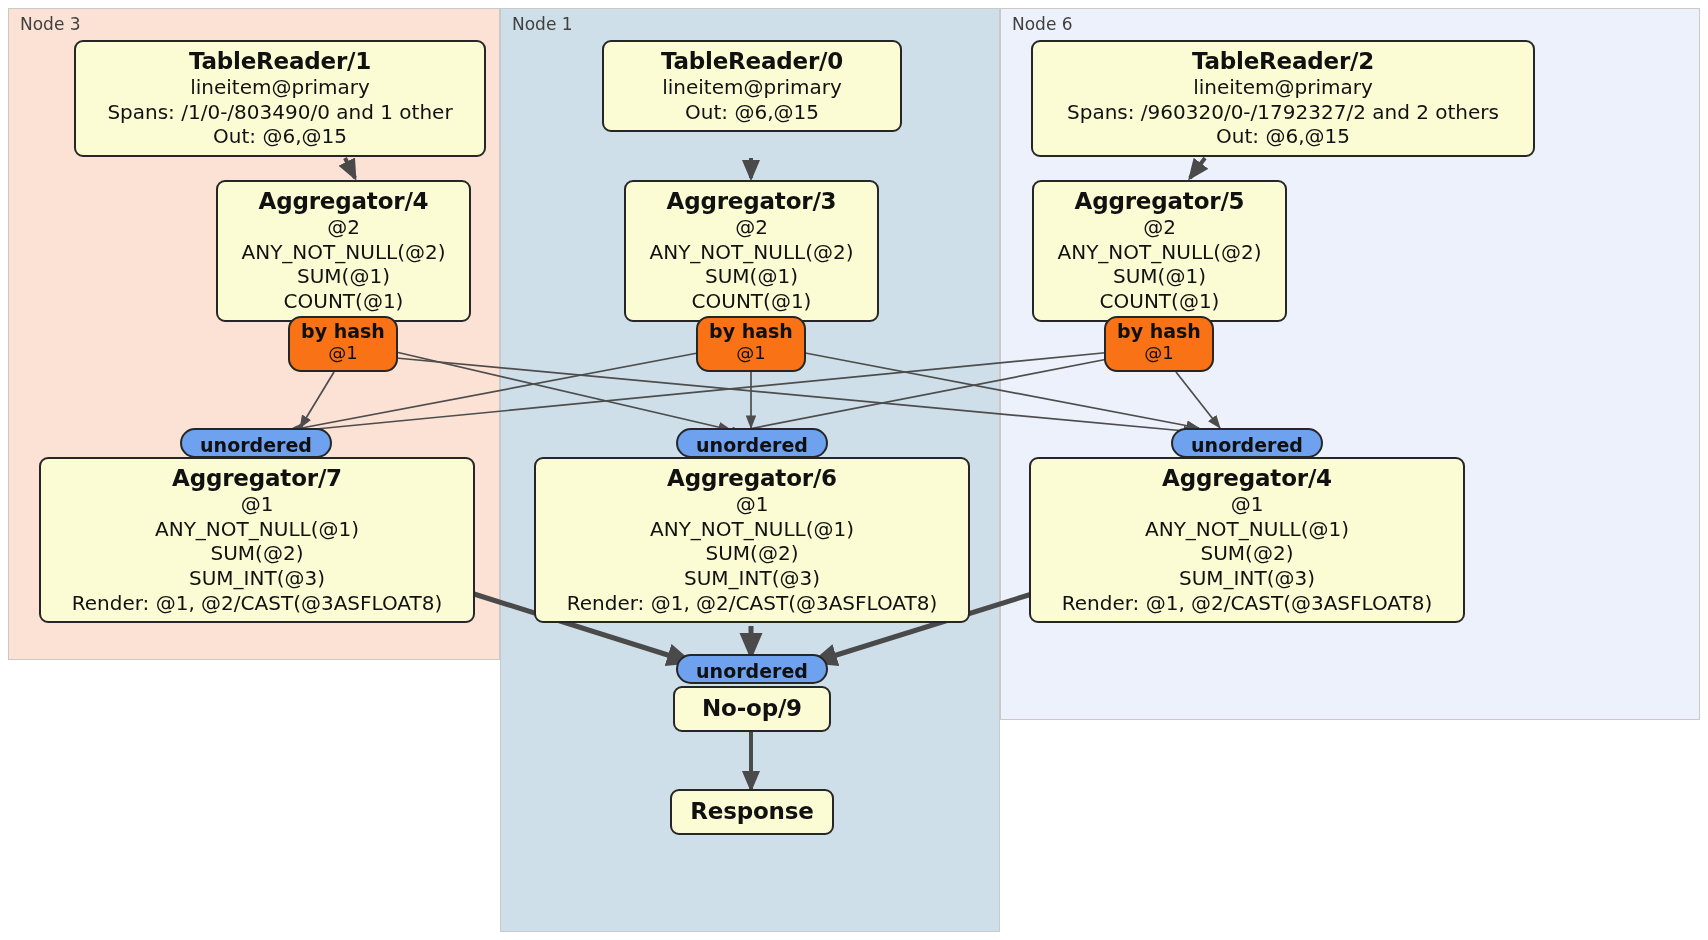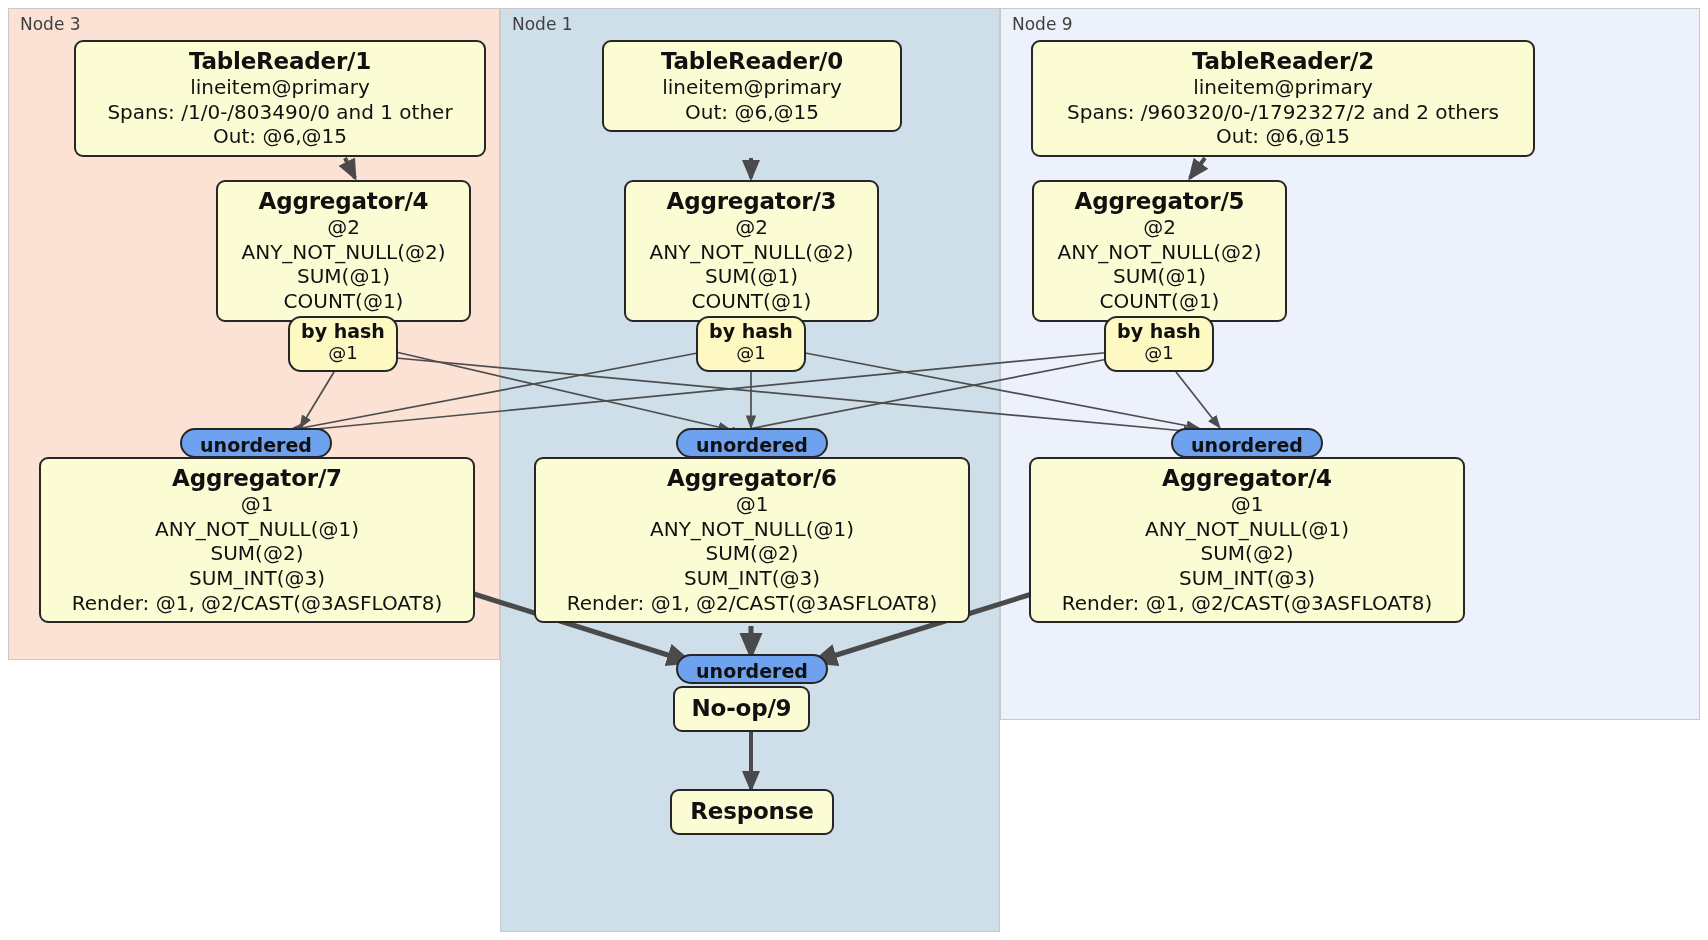--- a/index.html
+++ b/index.html
@@ -67,21 +67,21 @@
   
   .badge {
     position: absolute;
     box-sizing: border-box;
     border: 2px solid #262626;
     text-align: center;
     color: #101010;
     white-space: nowrap;
   }
   .badge-hash {
-    background: #fef9c3;
+    background: #f97316;
     border-radius: 13px;
     padding: 3px 0 5px 0;
     line-height: 1.15;
   }
   .badge-hash .b-title {
     font-size: 19px;
     font-weight: bold;
   }
   .badge-hash .b-sub {
     font-size: 18px;
@@ -103,21 +103,21 @@
 
   <div class="node-panel" style="left:8px; top:8px; width:492px; height:652px; background:#fbe2d5;">
     <span class="node-label">Node 3</span>
   </div>
 
   <div class="node-panel" style="left:500px; top:8px; width:500px; height:924px; background:#cfdfe9;">
     <span class="node-label">Node 1</span>
   </div>
 
   <div class="node-panel" style="left:1000px; top:8px; width:700px; height:712px; background:#edf1fb;">
-    <span class="node-label">Node 9</span>
+    <span class="node-label">Node 6</span>
   </div>
 
   <svg id="edges" viewBox="0 0 1708 940">
     <defs>
       <marker id="ah-thin" markerWidth="9" markerHeight="9" refX="7.4" refY="3.1" orient="auto" markerUnits="strokeWidth">
         <path d="M0,0 L8,3.1 L0,6.2 z" fill="#4d4d4d"></path>
       </marker>
       <marker id="ah-thick" markerWidth="6" markerHeight="6" refX="4.6" refY="2.3" orient="auto" markerUnits="strokeWidth">
         <path d="M0,0 L5.4,2.3 L0,4.6 z" fill="#4a4a4a"></path>
       </marker>
@@ -247,21 +247,21 @@
     <div class="proc-line">ANY_NOT_NULL(@1)</div>
     <div class="proc-line">SUM(@2)</div>
     <div class="proc-line">SUM_INT(@3)</div>
     <div class="proc-line">Render: @1, @2/CAST(@3ASFLOAT8)</div>
   </div>
 
   <div class="badge badge-unordered" style="left:676px; top:654px; width:152px; height:30px;">
     <span>unordered</span>
   </div>
 
-  <div class="proc-box compact" style="left:673px; top:686px; width:137px;">
+  <div class="proc-box compact" style="left:673px; top:686px; width:158px;">
     <div class="proc-title">No-op/9</div>
   </div>
 
   <div class="proc-box compact" style="left:670px; top:789px; width:164px;">
     <div class="proc-title">Response</div>
   </div>
 
 </div>
 
 </body></html>

